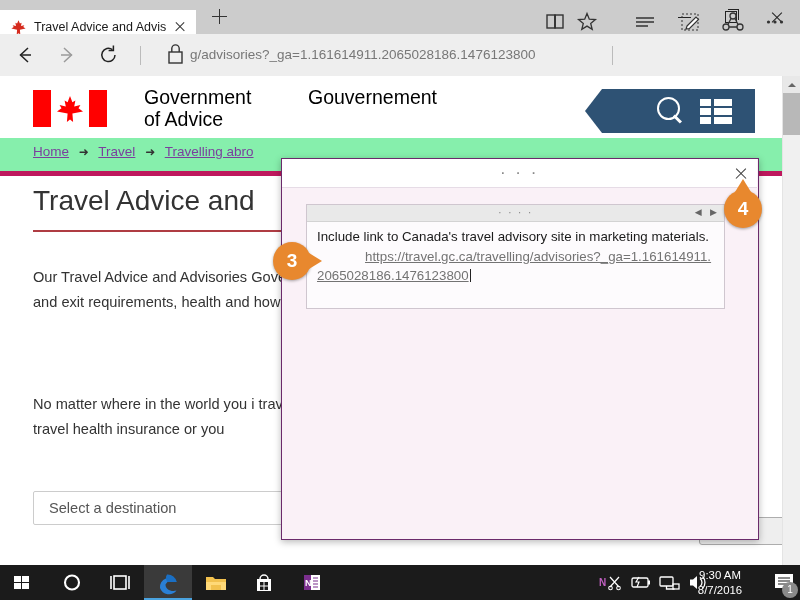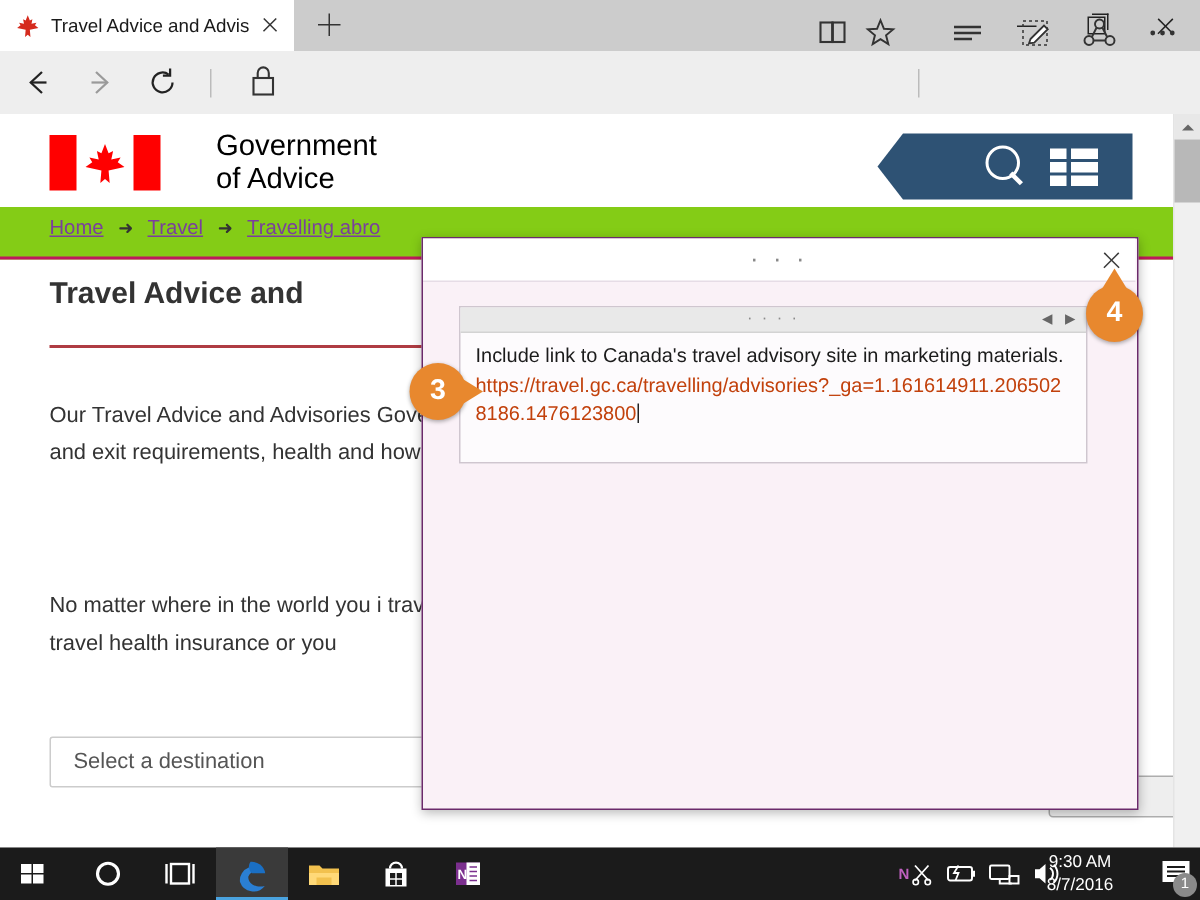--- a/index.html
+++ b/index.html
@@ -5,21 +5,21 @@
   html,body{margin:0;padding:0;}
   body{
     width:800px;height:600px;overflow:hidden;position:relative;
     font-family:"Liberation Sans",sans-serif;
     background:#ffffff;
     -webkit-font-smoothing:antialiased;
   }
   
   #browser{position:absolute;left:0;top:0;width:800px;height:565px;background:#cccccc;}
   .tabstrip{position:absolute;left:0;top:0;width:800px;height:34px;background:#cccccc;}
-  .tab{position:absolute;left:0;top:0;width:196px;height:34px;background:#ffffff;
+  .tab{position:absolute;left:0;top:10px;width:196px;height:34px;background:#ffffff;
        display:flex;align-items:center;padding:0 6px 0 10px;box-sizing:border-box;}
   .tab-fav{width:17px;height:17px;flex:0 0 17px;position:relative;margin-right:7px;}
   .tab-title{font-size:12.5px;color:#1a1a1a;white-space:nowrap;overflow:hidden;flex:1;}
   .tab-close{width:20px;height:20px;flex:0 0 20px;position:relative;}
   .tab-close::before,.tab-close::after{content:"";position:absolute;left:4px;top:9px;width:12px;height:1.3px;background:#333;}
   .tab-close::before{transform:rotate(45deg);}
   .tab-close::after{transform:rotate(-45deg);}
   .newtab{position:absolute;left:198px;top:0;width:42px;height:34px;}
   .newtab::before,.newtab::after{content:"";position:absolute;background:#333;}
   .newtab::before{left:14px;top:16px;width:15px;height:1.4px;}
@@ -51,28 +51,28 @@
   .goc-text{position:absolute;top:10px;font-size:19.5px;line-height:22px;color:#000;
             font-family:"Liberation Sans",sans-serif;font-weight:400;}
   .ribbon{position:absolute;left:602px;top:13px;width:153px;height:44px;background:#2e5274;}
   .ribbon::before{content:"";position:absolute;left:-17px;top:0;width:0;height:0;
      border-top:22px solid transparent;border-bottom:22px solid transparent;border-right:17px solid #2e5274;}
   .mag{position:absolute;left:55px;top:8px;width:19px;height:19px;border:2.6px solid #fff;border-radius:50%;}
   .mag::after{content:"";position:absolute;left:15px;top:15px;width:10px;height:2.6px;background:#fff;transform:rotate(45deg);transform-origin:left center;}
   .grid{position:absolute;left:98px;top:10px;width:32px;height:25px;}
   .grid i{position:absolute;background:#fff;display:block;}
 
-  .bcbar{position:absolute;left:0;top:62px;width:785px;height:33px;background:#84cc16;
-         border-bottom:2px solid #be185d;}
+  .bcbar{position:absolute;left:0;top:62px;width:785px;height:33px;background:#86efac;
+         border-bottom:5px solid #be185d;}
   .bcinner{position:absolute;left:33px;top:6px;font-size:13.5px;color:#333;white-space:nowrap;}
   .bclink{color:#7a3f9d;text-decoration:underline;}
   .bcarrow{color:#333;margin:0 6px;font-size:12px;}
 
   .pagebody{position:absolute;left:0;top:96px;width:785px;}
-  h1.ptitle{margin:0;position:absolute;left:33px;top:13px;font-size:20px;font-weight:bold;
+  h1.ptitle{margin:0;position:absolute;left:33px;top:13px;font-size:28px;font-weight:normal;
             color:#333;white-space:nowrap;font-family:"Liberation Sans",sans-serif;}
   .rule{position:absolute;left:33px;top:58px;width:700px;height:2px;background:#af3c43;}
   .para{position:absolute;left:33px;font-size:14.6px;line-height:25.6px;color:#333;width:720px;}
   .plink{color:#295376;text-decoration:underline;}
   .selbox{position:absolute;left:33px;top:319px;width:400px;height:34px;background:#fff;
           border:1px solid #ccc;border-radius:2px;box-sizing:border-box;
           display:flex;align-items:center;padding-left:15px;font-size:14.6px;color:#555;}
   .pagebtn{position:absolute;left:699px;top:345px;width:92px;height:26px;background:#eee;
            border:1px solid #adadad;border-radius:3px;}
 
@@ -98,21 +98,21 @@
 
   .note{position:absolute;left:24px;top:45px;width:419px;height:105px;background:#fdfbfd;
         border:1px solid #cfc6cf;box-sizing:border-box;}
   .note-bar{position:absolute;left:0;top:0;width:417px;height:16px;background:#e9e9e9;
             border-bottom:1px solid #d3d3d3;}
   .note-bar-dots{position:absolute;left:0;top:0;width:417px;height:16px;line-height:15px;
                  text-align:center;font-size:11px;color:#8a8a8a;letter-spacing:1.6px;}
   .note-arrows{position:absolute;right:4px;top:0;height:16px;line-height:15px;font-size:9px;color:#666;letter-spacing:3px;}
   .note-body{position:absolute;left:10px;top:22px;width:395px;font-size:13.3px;
              line-height:19.5px;color:#1b1b1b;}
-  .note-url{color:#c2410c;word-break:break-all;}
+  .note-url{color:#737373;text-decoration:underline;word-break:break-all;margin-left:48px;}
   .caret{display:inline-block;width:1px;height:13px;background:#222;vertical-align:-2px;margin-left:1px;}
 
   
   .badge{position:absolute;width:38px;height:38px;border-radius:50%;background:#e8882e;
          color:#fff;font-size:19px;font-weight:bold;text-align:center;line-height:38px;
          box-shadow:0 1px 3px rgba(0,0,0,.35);z-index:40;
          font-family:"Liberation Sans",sans-serif;}
   .badge .tail{position:absolute;width:0;height:0;}
   .tail-right{right:-11px;top:11px;border-top:8px solid transparent;
               border-bottom:8px solid transparent;border-left:13px solid #e8882e;}
@@ -175,20 +175,21 @@
     <div class="sep" style="left:140px"></div>
   </div>
 
   <div class="urlwrap">
     <span class="lockico">
       <svg width="30" height="41" viewBox="0 0 30 41">
           <rect x="9" y="18" width="13" height="11" fill="none" stroke="#333" stroke-width="1.4"></rect>
           <path d="M11.8 18 v-3.4 a3.7 3.7 0 0 1 7.4 0 V18" fill="none" stroke="#333" stroke-width="1.4"></path>
         </svg>
     </span>
+    <span class="urltext">g/advisories?_ga=1.161614911.2065028186.1476123800</span>
   </div>
 
   <div class="toolico" style="left:540px">
     <svg width="30" height="28" viewBox="0 0 30 28">
         <rect x="7" y="8" width="8" height="13" fill="none" stroke="#333" stroke-width="1.4"></rect>
         <rect x="15" y="8" width="8" height="13" fill="none" stroke="#333" stroke-width="1.4"></rect>
         <path d="M15 8 v13" stroke="#333" stroke-width="1.4"></path>
       </svg>
   </div>
   <div class="toolico" style="left:572px">
@@ -232,20 +233,21 @@
         <span class="flag-bar" style="right:0"></span>
         <svg style="position:absolute;left:22px;top:4px" width="30" height="30" viewBox="0 0 30 30">
           <path d="M15 2 L17.4 8.2 L20.4 6.6 L19.2 12.4 L25.4 11 L23.5 14.2 L28 17.4 L17.4 19.6 L18.1 28 L15 25.4 L11.9 28 L12.6 19.6 L2 17.4 L6.5 14.2 L4.6 11 L10.8 12.4 L9.6 6.6 L12.6 8.2 Z" fill="#ff0000"></path>
         </svg>
       </div>
       <div class="goc-text" style="left:144px">
         <div>Government</div>
         <div>of Advice</div>
       </div>
       <div class="goc-text" style="left:308px">
+        <div>Gouvernement</div>
       </div>
       <div class="ribbon">
         <span class="mag"></span>
         <span class="grid">
           <i style="left:0;top:0;width:11px;height:7px"></i>
           <i style="left:14px;top:0;width:18px;height:7px"></i>
           <i style="left:0;top:9px;width:11px;height:7px"></i>
           <i style="left:14px;top:9px;width:18px;height:7px"></i>
           <i style="left:0;top:18px;width:11px;height:7px"></i>
           <i style="left:14px;top:18px;width:18px;height:7px"></i>

